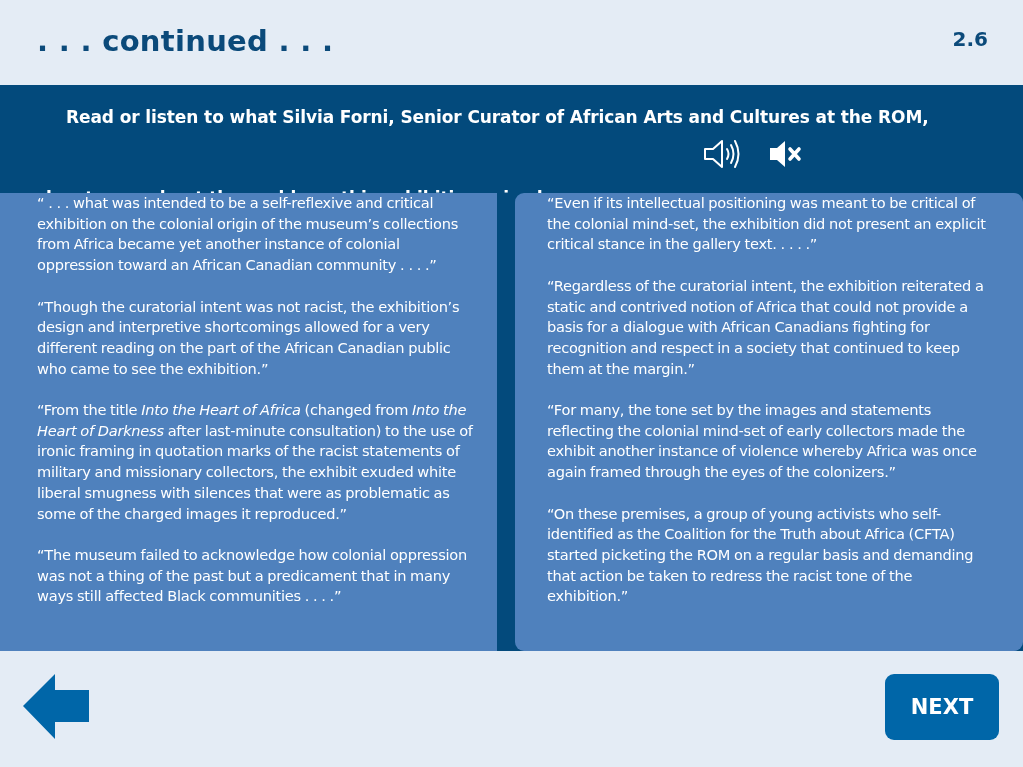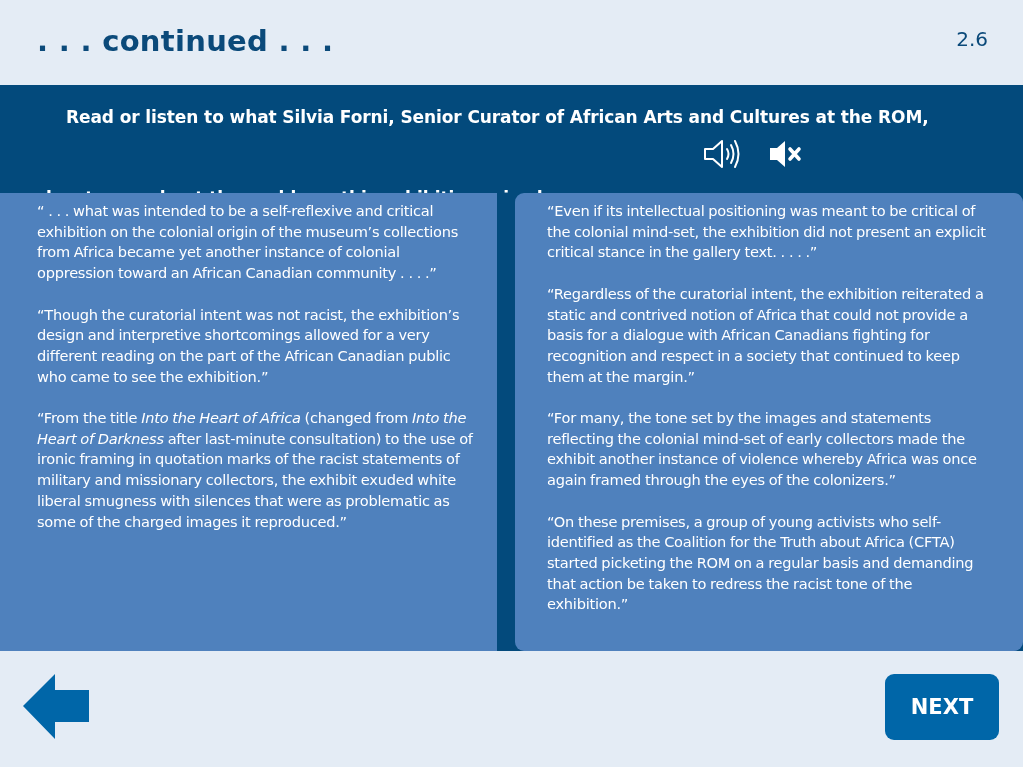--- a/index.html
+++ b/index.html
@@ -16,21 +16,21 @@
       background: #e4ecf5;
       padding-left: 20px;
     }
     .header .title {
       position: absolute; left: 37px; top: 24px;
       font-size: 29px; font-weight: bold; color: #0b4a7a;
       letter-spacing: 0.3px;
     }
     .header .page-num {
       position: absolute; right: 35px; top: 27px;
-      font-size: 20px; font-weight: normal; color: #0b4a7a;
+      font-size: 20px; font-weight: bold; color: #0b4a7a;
     }
 
     
     .band {
       position: absolute; left: 0; top: 85px; width: 1023px; height: 108px;
       background: #034a7c;
     }
     .band .line {
       position: absolute; left: 46px;
       color: #ffffff; font-size: 17px; font-weight: bold;
@@ -46,21 +46,21 @@
     .band .mute-btn { left: 766px; }
 
     
     .columns {
       position: absolute; left: 0; top: 193px; width: 1023px; height: 458px;
       background: #034a7c;
     }
     .col {
       position: absolute; top: 0; height: 458px; background: #4f81bd;
       color: #ffffff; font-size: 14.6px; line-height: 20.7px;
-      padding-top: 8px;
+      padding-top: 0;
       font-family: "DejaVu Sans", "Liberation Sans", sans-serif;
     }
     .col-left { left: 0; width: 497px; padding-left: 37px; padding-right: 20px; }
     .col-right { left: 515px; width: 508px; padding-left: 32px; padding-right: 28px; border-radius: 9px; }
     .col p { margin-bottom: 20.7px; letter-spacing: -0.25px; word-spacing: -0.5px; }
     .col p em { font-style: italic; }
 
     
     .footer {
       position: absolute; left: 0; top: 651px; width: 1023px; height: 88px;
@@ -108,20 +108,21 @@
         <path d="M24 12 L33 22 M33 12 L24 22" stroke="#ffffff" stroke-width="3.6" stroke-linecap="round"></path>
       </svg>
     </div>
   </div>
 
   <div class="columns">
     <div class="col col-left" id="col-left">
         <p><span>“ . . . what was intended to be a self-reflexive and critical exhibition on the colonial origin of the museum’s collections from Africa became yet another instance of colonial oppression toward an African Canadian community . . . .”</span></p>
         <p><span>“Though the curatorial intent was not racist, the exhibition’s design and interpretive shortcomings allowed for a very different reading on the part of the African Canadian public who came to see the exhibition.”</span></p>
         <p><span>“From the title </span><em>Into the Heart of Africa</em><span> (changed from </span><em>Into the Heart of Darkness</em><span> after last-minute consultation) to the use of ironic framing in quotation marks of the racist statements of military and missionary collectors, the exhibit exuded white liberal smugness with silences that were as problematic as some of the charged images it reproduced.”</span></p>
+        <p><span>“The museum failed to acknowledge how colonial oppression was not a thing of the past but a predicament that in many ways still affected Black communities . . . .”</span></p>
       </div>
     <div class="col col-right" id="col-right">
         <p><span>“Even if its intellectual positioning was meant to be critical of the colonial mind-set, the exhibition did not present an explicit critical stance in the gallery text. . . . .”</span></p>
         <p><span>“Regardless of the curatorial intent, the exhibition reiterated a static and contrived notion of Africa that could not provide a basis for a dialogue with African Canadians fighting for recognition and respect in a society that continued to keep them at the margin.”</span></p>
         <p><span>“For many, the tone set by the images and statements reflecting the colonial mind-set of early collectors made the exhibit another instance of violence whereby Africa was once again framed through the eyes of the colonizers.”</span></p>
         <p><span>“On these premises, a group of young activists who self-identified as the Coalition for the Truth about Africa (CFTA) started picketing the ROM on a regular basis and demanding that action be taken to redress the racist tone of the exhibition.”</span></p>
       </div>
   </div>
 
   <div class="footer">

